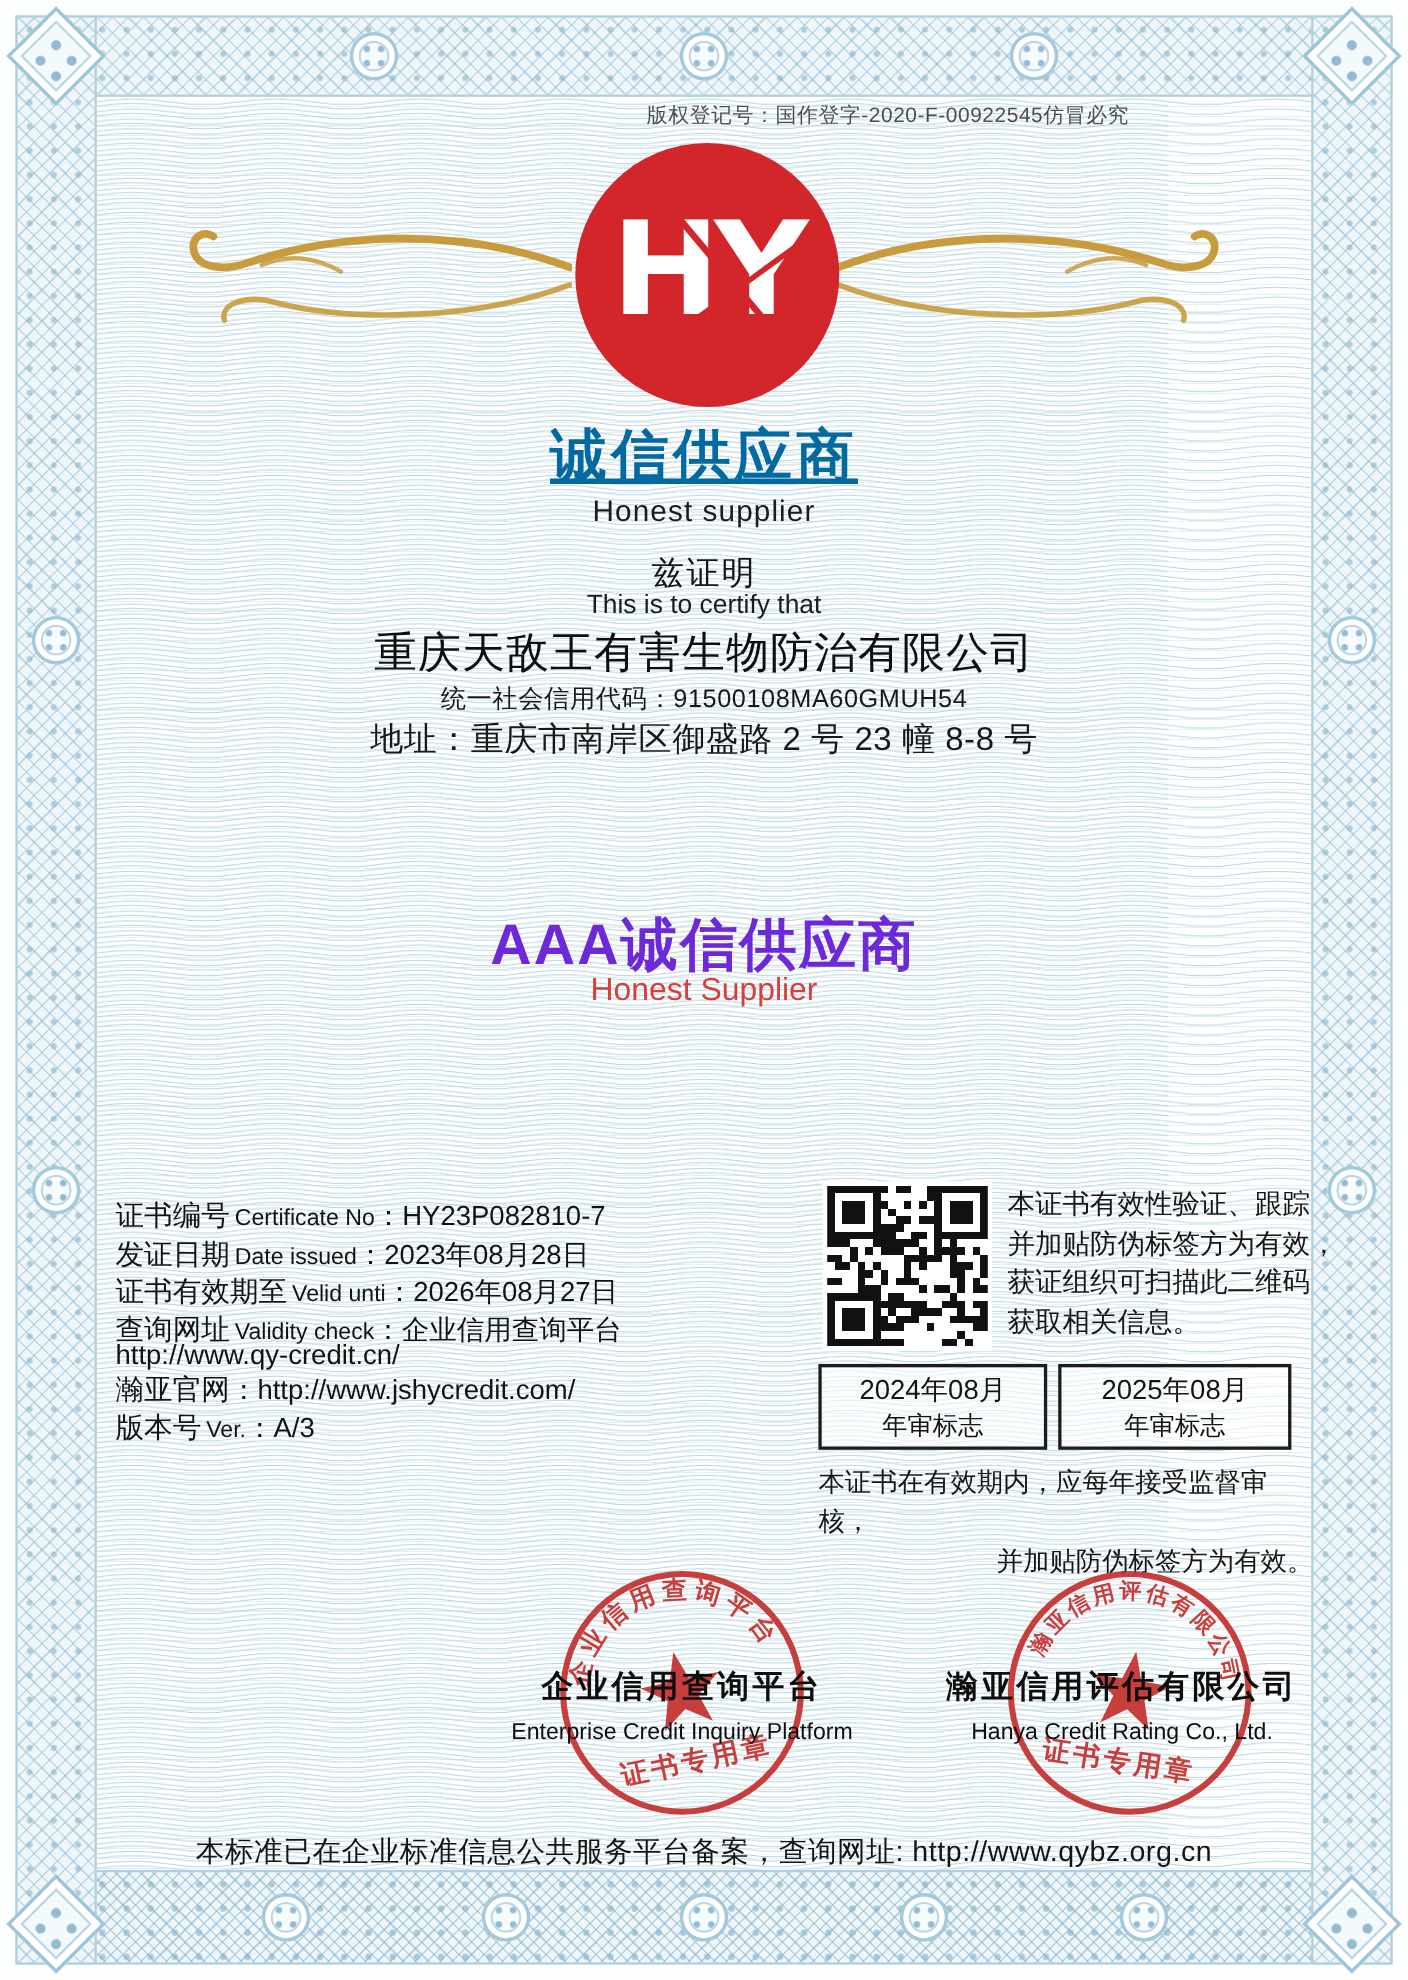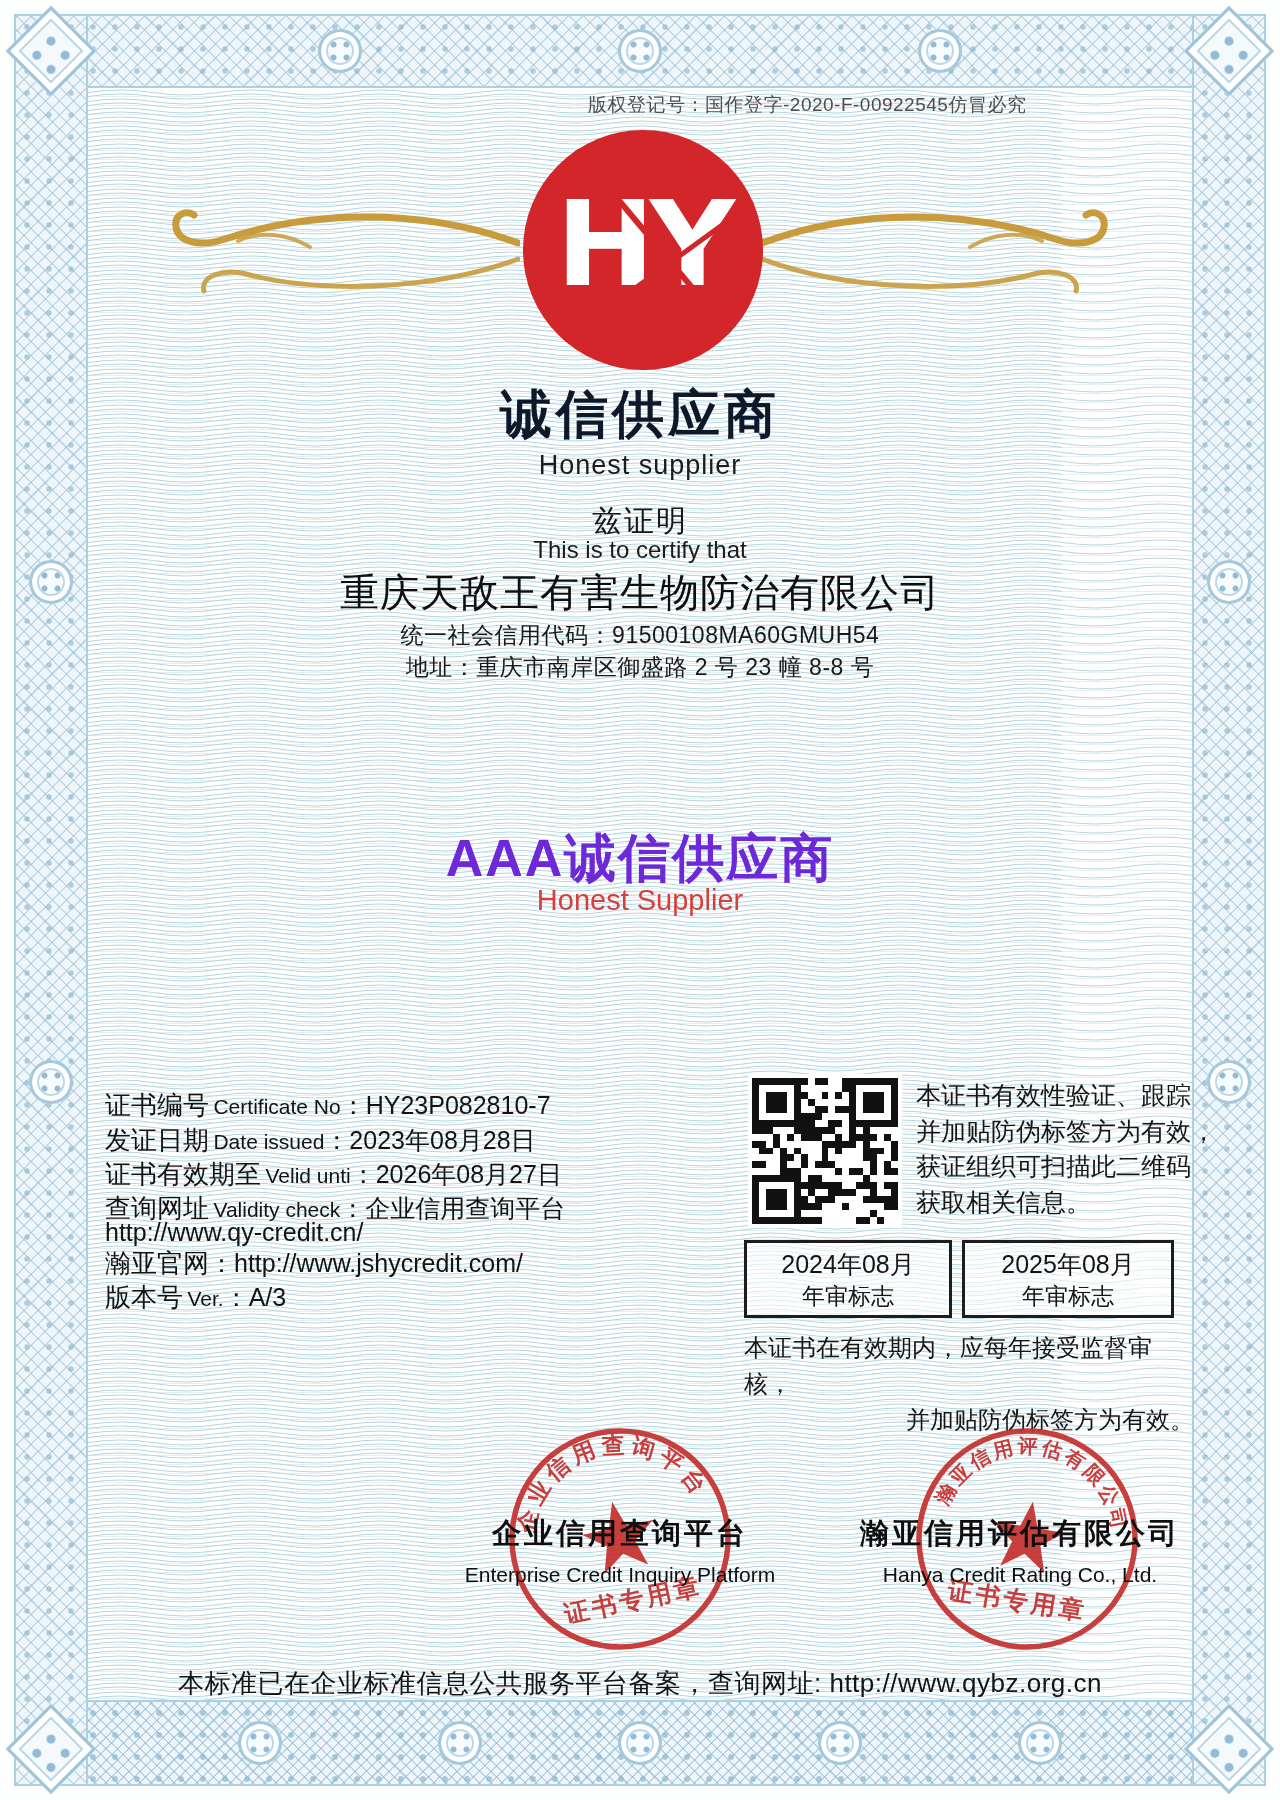--- a/index.html
+++ b/index.html
@@ -45,27 +45,27 @@
 
   
   .inner {
     position:absolute; left:88px; right:88px; top:88px; bottom:100px; background:#ffffff;
     background-image:repeating-linear-gradient(#ffffff 0 8px, rgba(205,228,236,.55) 8px 9px);
   }
   .inner svg { position:absolute; inset:0; }
 
   
   .copyright { top:92px; left:588px; font-size:19px; color:#4d4d4d; letter-spacing:.5px; }
-  .title-zh  { top:380px; font-size:52px; font-weight:600; color:#0f172a; letter-spacing:4px; }
+  .title-zh  { top:380px; font-size:52px; font-weight:600; color:#0369a1; letter-spacing:4px;text-decoration:underline; }
   .title-en  { top:450px; font-size:27px; color:#1c1c1c; letter-spacing:1px; }
   .certify-zh{ top:501px; font-size:30px; color:#161616; letter-spacing:2px; }
   .certify-en{ top:536px; font-size:24px; color:#1c1c1c; }
   .company   { top:566px; font-size:39px; font-weight:400; color:#0f0f0f; letter-spacing:1px; }
   .cred-line { top:620px; font-size:23px; color:#181818; letter-spacing:.5px; }
-  .addr-line { top:652px; font-size:23px; color:#181818; letter-spacing:.5px; }
+  .addr-line { top:652px; font-size:30px; color:#181818; letter-spacing:.5px; }
   .award-zh  { top:824px; font-size:52px; font-weight:700; letter-spacing:2px; }
   .award-en  { top:884px; font-size:29px; font-weight:500; }
 
   .info-line { left:105px; color:#131313; white-space:nowrap; }
   .info-line .zh  { font-size:26px; }
   .info-line .en  { font-size:21px; }
   .info-line .val { font-size:25px; }
 
   .qr-box { left:748px; top:1074px; width:154px; height:154px; background:#ffffff; padding:4px; }
   .qr-box svg { width:100%; height:100%; shape-rendering:crispEdges; }

